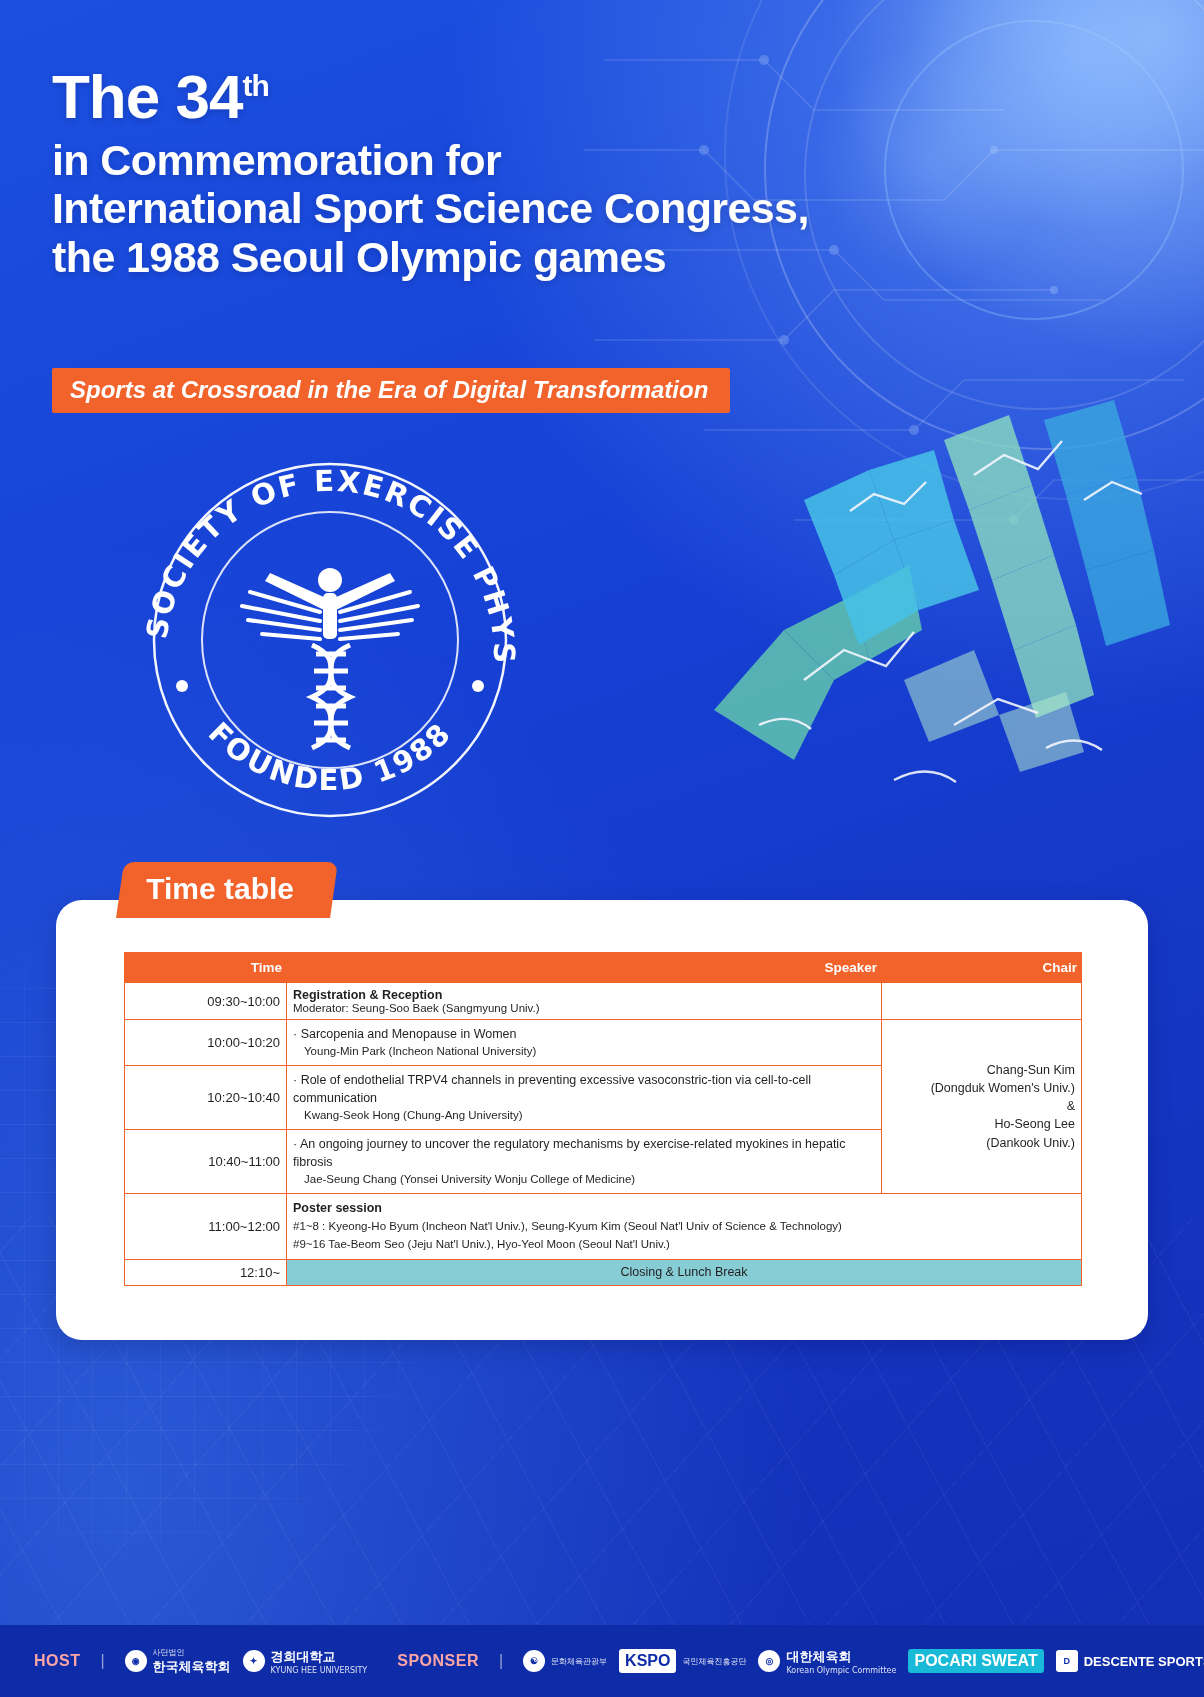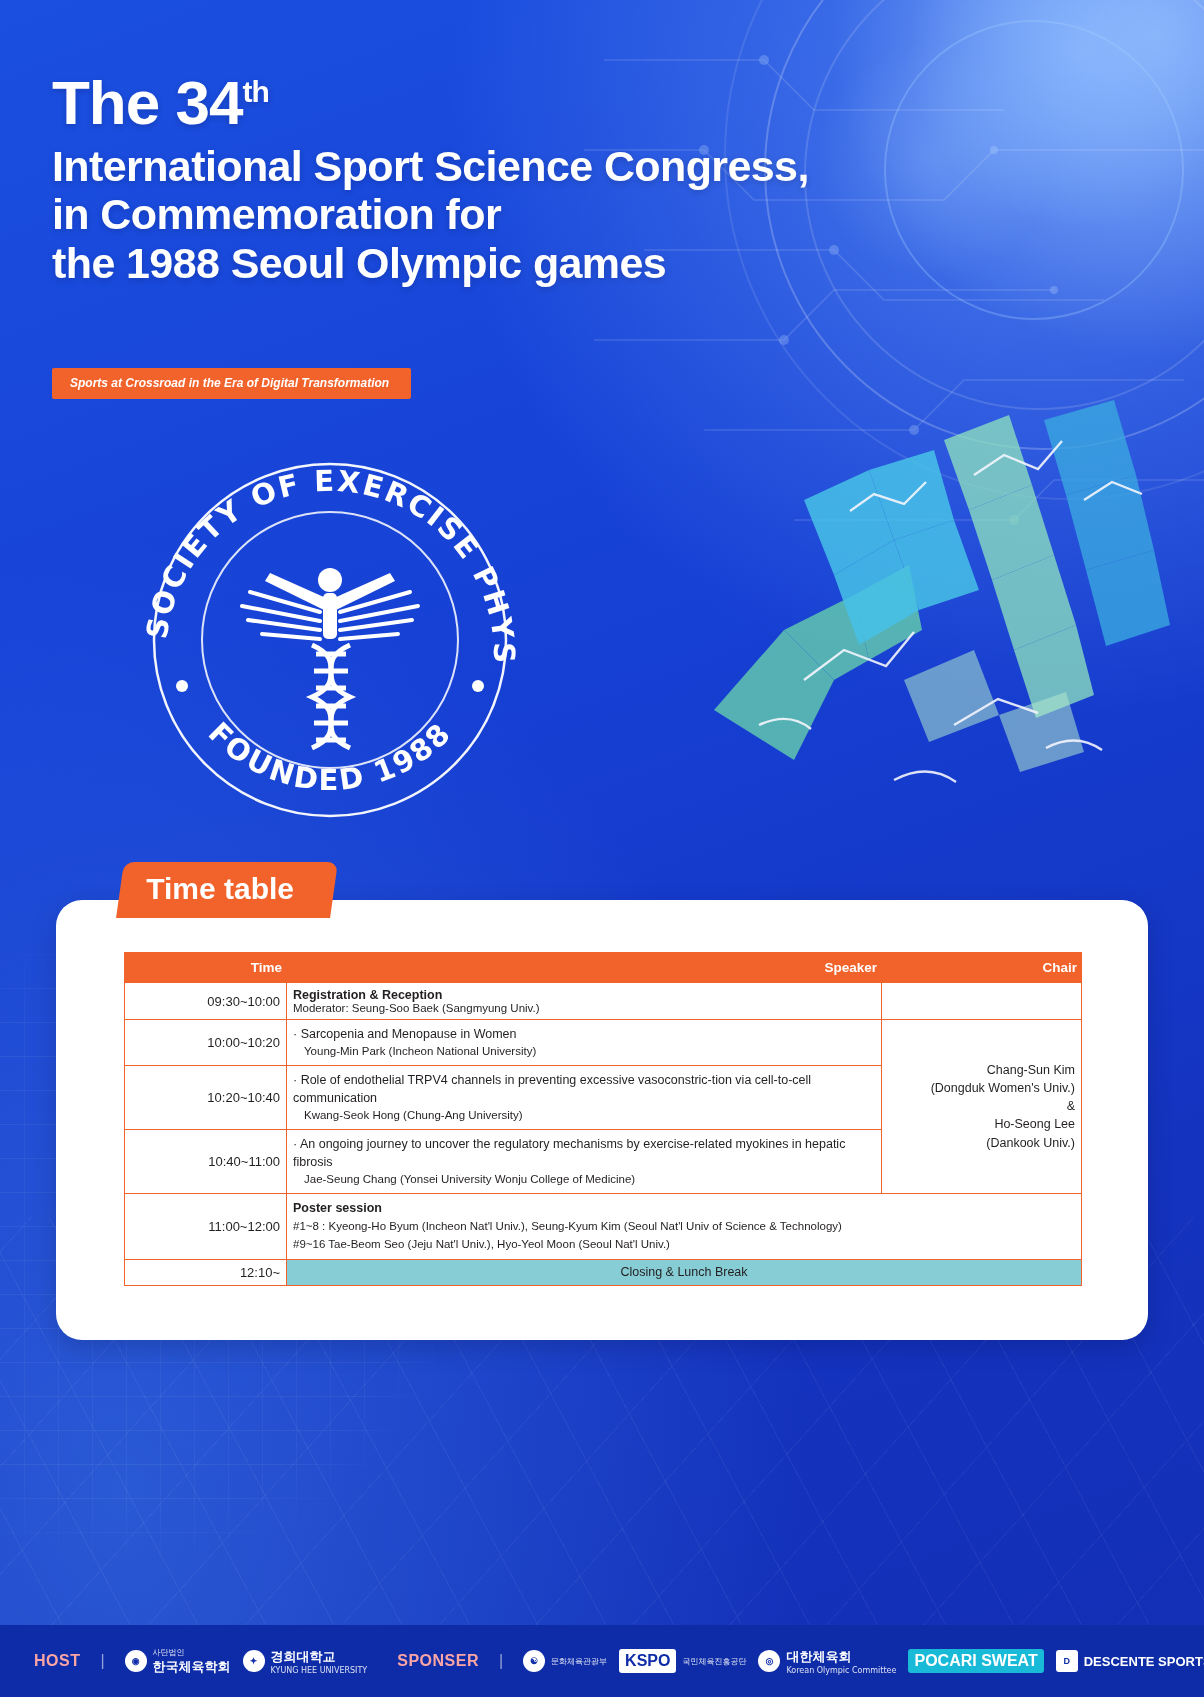--- a/index.html
+++ b/index.html
@@ -57,36 +57,36 @@
   .mesh-bottom {
     position: absolute; left: 0; right: 0; bottom: 60px; height: 420px;
     background:
       repeating-linear-gradient(62deg, rgba(255,255,255,0.07) 0 1px, rgba(255,255,255,0) 1px 60px),
       repeating-linear-gradient(-48deg, rgba(255,255,255,0.06) 0 1px, rgba(255,255,255,0) 1px 72px);
     opacity: .8;
   }
 
   
   .headline {
-    position: absolute; left: 52px; top: 70px; width: 980px;
+    position: absolute; left: 52px; top: 64px; width: 980px;
     color: #ffffff;
     font-weight: bold;
     line-height: 1.06;
     text-shadow: 0 2px 6px rgba(0,0,20,0.18);
   }
   .hl-line1 { font-size: 62px; letter-spacing: -1px; }
   .hl-line1 sup { font-size: 30px; vertical-align: super; }
   .hl-rest { font-size: 43px; margin-top: 8px; letter-spacing: -0.6px; }
   .hl-rest div { margin-top: 3px; }
 
   .subtitle-band {
     position: absolute; left: 52px; top: 368px;
     background: #f2622b;
     color: #ffffff;
-    font-size: 12px; font-style: italic; font-weight: bold;
+    font-size: 24px; font-style: italic; font-weight: bold;
     padding: 8px 22px 9px 18px;
     border-radius: 2px;
   }
 
   
   .emblem {
     position: absolute; left: 130px; top: 440px;
     width: 400px; height: 400px;
   }
   .emblem svg { width: 100%; height: 100%; }
@@ -208,22 +208,22 @@
         <circle cx="430" cy="520" r="5"></circle>
       <circle cx="410" cy="150" r="4"></circle>
         <circle cx="470" cy="290" r="4"></circle>
     </g>
   </svg>
 </div>
 
 <div class="headline">
   <div class="hl-line1"><span>The 34</span><sup>th</sup></div>
   <div class="hl-rest">
+    <div>in Commemoration for</div>
     <div>International Sport Science Congress,</div>
-    <div>in Commemoration for</div>
     <div>the 1988 Seoul Olympic games</div>
   </div>
 </div>
 
 <div class="subtitle-band">Sports at Crossroad in the Era of Digital Transformation</div>
 
 <div class="emblem">
   <svg viewBox="0 0 400 400">
     <defs>
       <path id="arcTop" d="M 36 215 A 164 164 0 0 1 364 215"></path>

